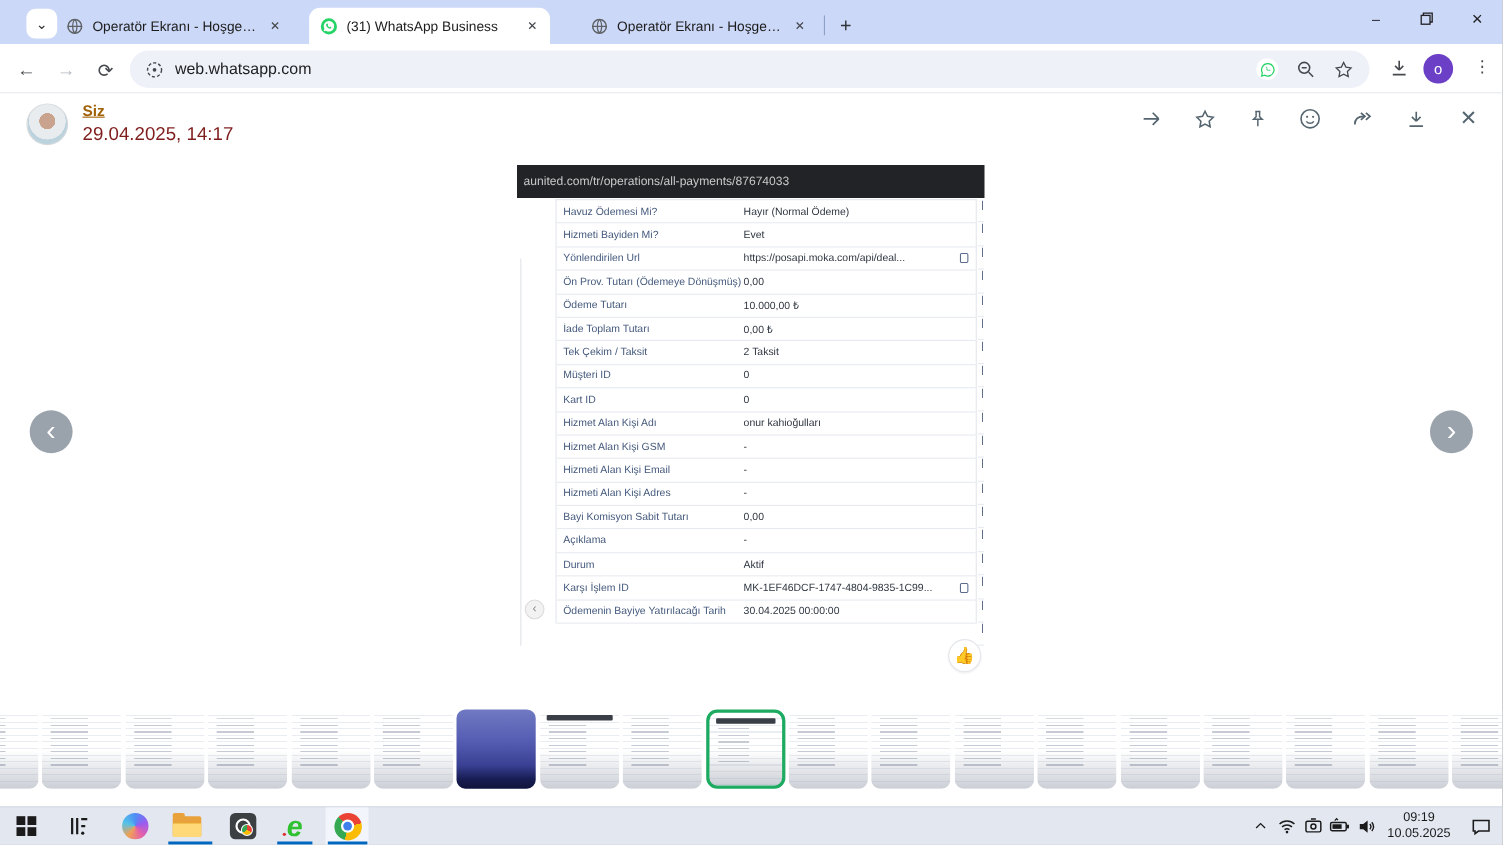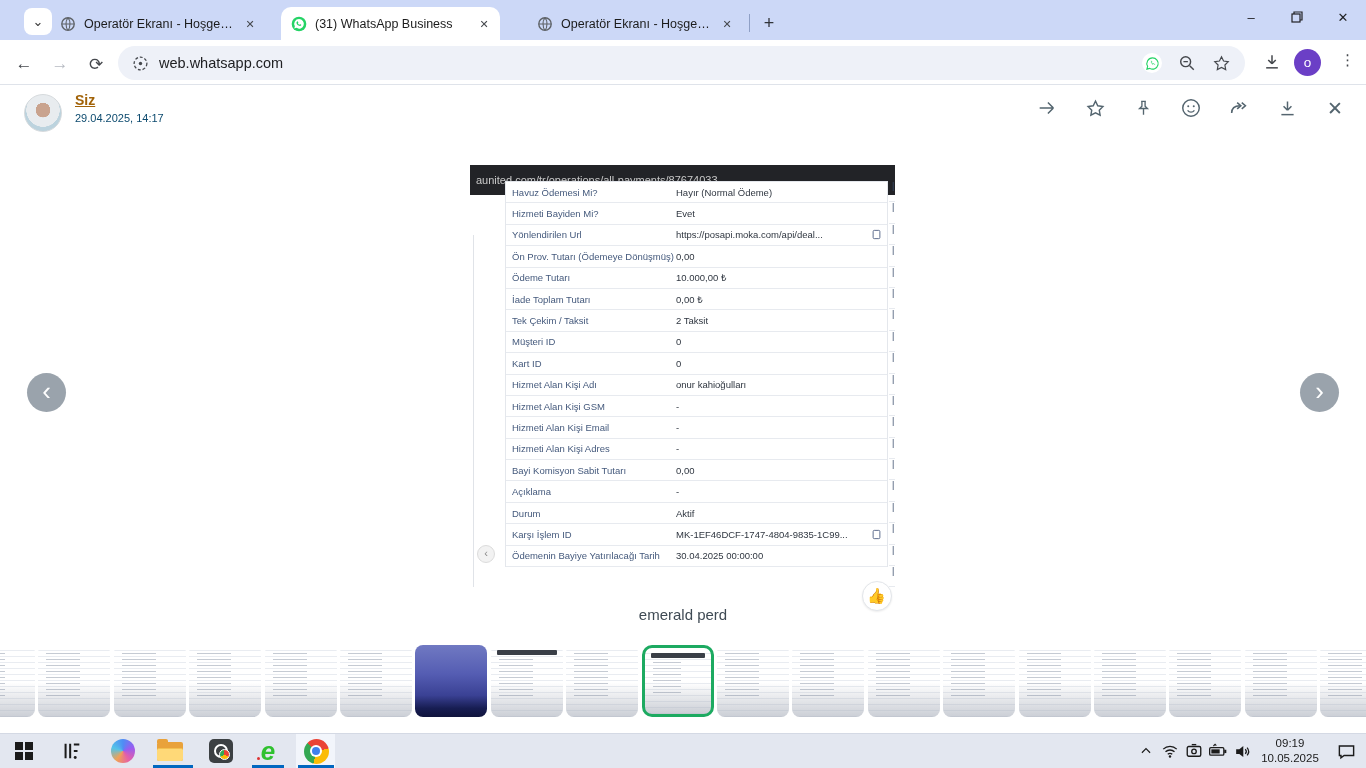--- a/index.html
+++ b/index.html
@@ -33,29 +33,29 @@
   .omni-right { margin-left:auto; display:flex; align-items:center; gap:16px; padding-right:14px; }
   .wa-badge { width:20px; height:20px; background:#fff; border-radius:50%; display:flex; align-items:center; justify-content:center; }
   .avatar-o { position:absolute; left:1294px; top:49px; width:27px; height:27px; border-radius:50%; background:#6b3fc6;
     color:#fff; font-size:13.5px; display:flex; align-items:center; justify-content:center; }
   .menu3 { position:absolute; left:1340px; top:51px; font-size:15px; color:#45484d; letter-spacing:0; }
   
   .viewer-header { position:absolute; top:85px; left:0; width:1366px; height:60px; background:#fff; }
   .vh-avatar { position:absolute; left:24px; top:9px; width:38px; height:38px; border-radius:50%;
     background: radial-gradient(circle at 50% 42%, #c9a38e 0 26%, #e8ecef 27% 60%, #bcd3de 61%); border:1px solid #d6dadd; }
   .vh-name { position:absolute; left:75px; top:7px; font-size:14px; font-weight:bold; color:#a16207;text-decoration:underline; }
-  .vh-time { position:absolute; left:75px; top:27px; font-size:11px; color:#0c4a6e; }
+  .vh-time { position:absolute; left:75px; top:27px; font-size:17px; color:#7f1d1d; }
   .vh-icons { position:absolute; right:20px; top:12px; display:flex; align-items:center; gap:26px; }
   .vh-icons .ic { width:22px; height:22px; display:flex; align-items:center; justify-content:center; color:#54656f; }
   .navcirc { position:absolute; top:373px; width:39px; height:39px; border-radius:50%; background:#9aa3ac;
     color:#fff; font-size:26px; display:flex; align-items:center; justify-content:center; padding-bottom:3px; }
   
   .media { position:absolute; left:470px; top:150px; width:425px; height:458px; background:#fff; }
   .media-darkbar { position:absolute; left:0; top:0; width:425px; height:30px; background:#222327;
-    display:flex; align-items:center; overflow:hidden;margin-top:15px; }
+    display:flex; align-items:center; overflow:hidden; }
   .media-darkbar span { font-size:11px; color:#c9c9c9; margin-left:6px; white-space:nowrap; }
   .media-leftline { position:absolute; left:3px; top:85px; width:1px; height:352px; background:#e0e3e8; }
   .ptable { position:absolute; left:35px; top:31px; width:383px; border-left:1px solid #e4e7ec; border-right:1px solid #e4e7ec; border-top:1px solid #e4e7ec; background:#fff; }
   .prow { display:flex; align-items:center; height:21.4px; border-bottom:1px solid #e7eaef; font-size:9.5px; }
   .prow .lab { width:170px; padding-left:6px; color:#44597c; white-space:nowrap; overflow:hidden; }
   .prow .val { flex:1; color:#2f3640; white-space:nowrap; overflow:hidden; }
   .prow .copy { width:22px; color:#5b6b8c; display:flex; justify-content:center; }
   .sliver { position:absolute; left:419px; top:31px; width:6px; height:407px; overflow:hidden; }
   .sliver i { display:block; height:21.4px; border-bottom:1px solid #e7eaef; font-style:normal; font-size:9px; color:#3a4c6b; padding-left:3px; }
   .mini-back { position:absolute; left:7px; top:395px; width:18px; height:18px; border-radius:50%;
@@ -386,21 +386,20 @@
         <i>|</i>
       </div>
     <div class="mini-back">
       <span>‹</span>
     </div>
     <div class="reaction">
       <span>👍</span>
     </div>
   </div>
 
-  <div class="caption">emerald perd</div>
 
   <div class="thumbstrip">
       <div class="thumb doc" style="left: -37px;"></div>
       <div class="thumb doc" style="left: 38.4px;"></div>
       <div class="thumb doc" style="left: 113.8px;"></div>
       <div class="thumb doc" style="left: 189.2px;"></div>
       <div class="thumb doc" style="left: 264.6px;"></div>
       <div class="thumb doc" style="left: 340px;"></div>
       <div class="thumb photo" style="left: 415.4px;"></div>
       <div class="thumb doc darkhead" style="left: 490.8px;"></div>

